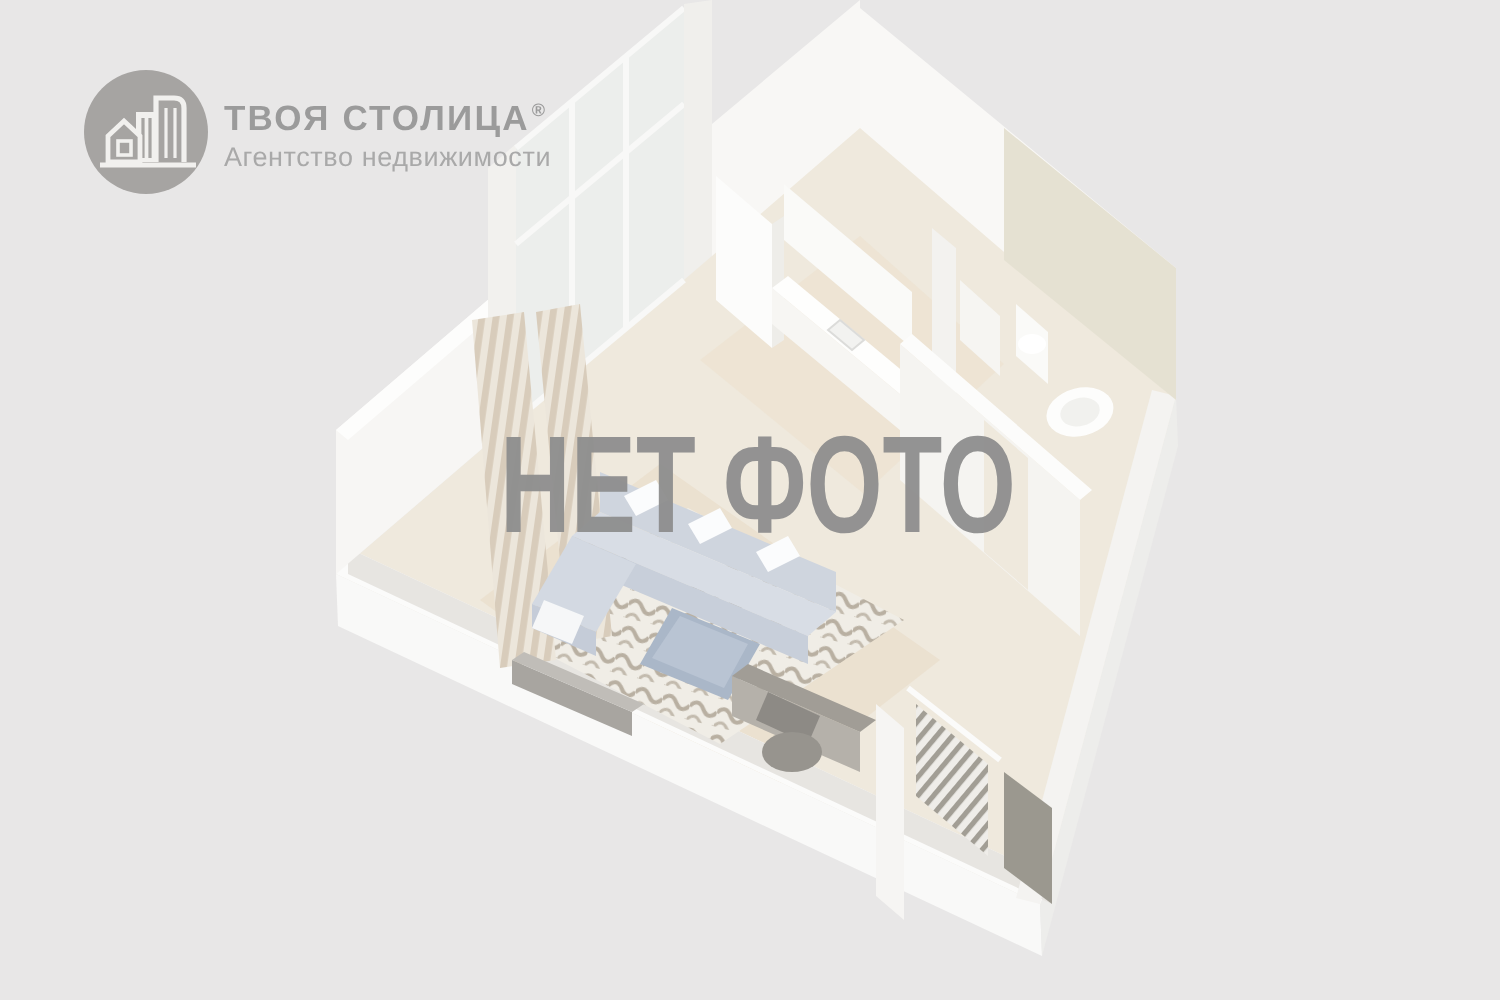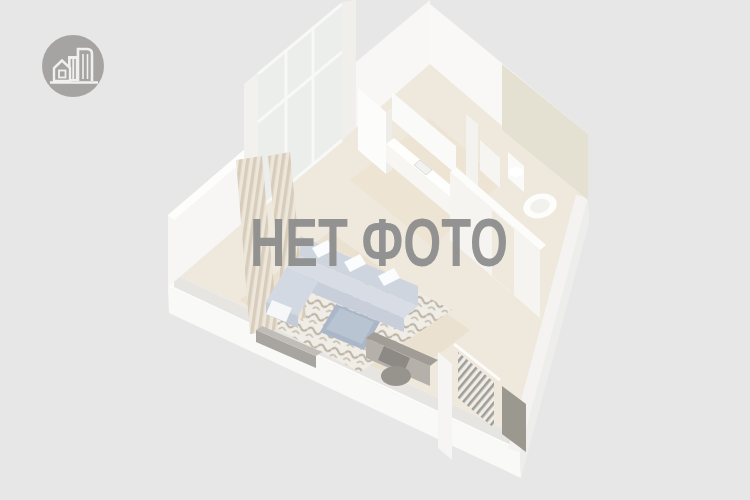--- a/index.html
+++ b/index.html
@@ -128,20 +128,22 @@
         <line x1="41" y1="19" x2="41" y2="44" stroke="#f1f0ee" stroke-width="1.6"></line>
         <line x1="45.5" y1="19" x2="45.5" y2="44" stroke="#f1f0ee" stroke-width="1.6"></line>
         <rect x="26" y="21" width="10" height="25" fill="#f1f0ee"></rect>
         <line x1="29.5" y1="24" x2="29.5" y2="44" stroke="#a6a4a2" stroke-width="1.6"></line>
         <line x1="33" y1="24" x2="33" y2="44" stroke="#a6a4a2" stroke-width="1.6"></line>
         <path d="M12,46 V33 L20,25.5 L28,33 V46 Z" fill="#a6a4a2" stroke="#f1f0ee" stroke-width="2.4"></path>
         <rect x="17" y="35.5" width="6.5" height="7" fill="none" stroke="#f1f0ee" stroke-width="1.8"></rect>
       </g>
     </svg>
     <div class="logo-text">
+      <div class="logo-title"><span>ТВОЯ СТОЛИЦА</span><sup>®</sup></div>
+      <div class="logo-tagline">Агентство недвижимости</div>
     </div>
   </div>
 
   <svg class="watermark-svg" viewBox="0 0 750 500" aria-hidden="true">
     <text x="250" y="266" textLength="258" lengthAdjust="spacingAndGlyphs">НЕТ ФОТО</text>
   </svg>
 
 </div>
 
 </body></html>

